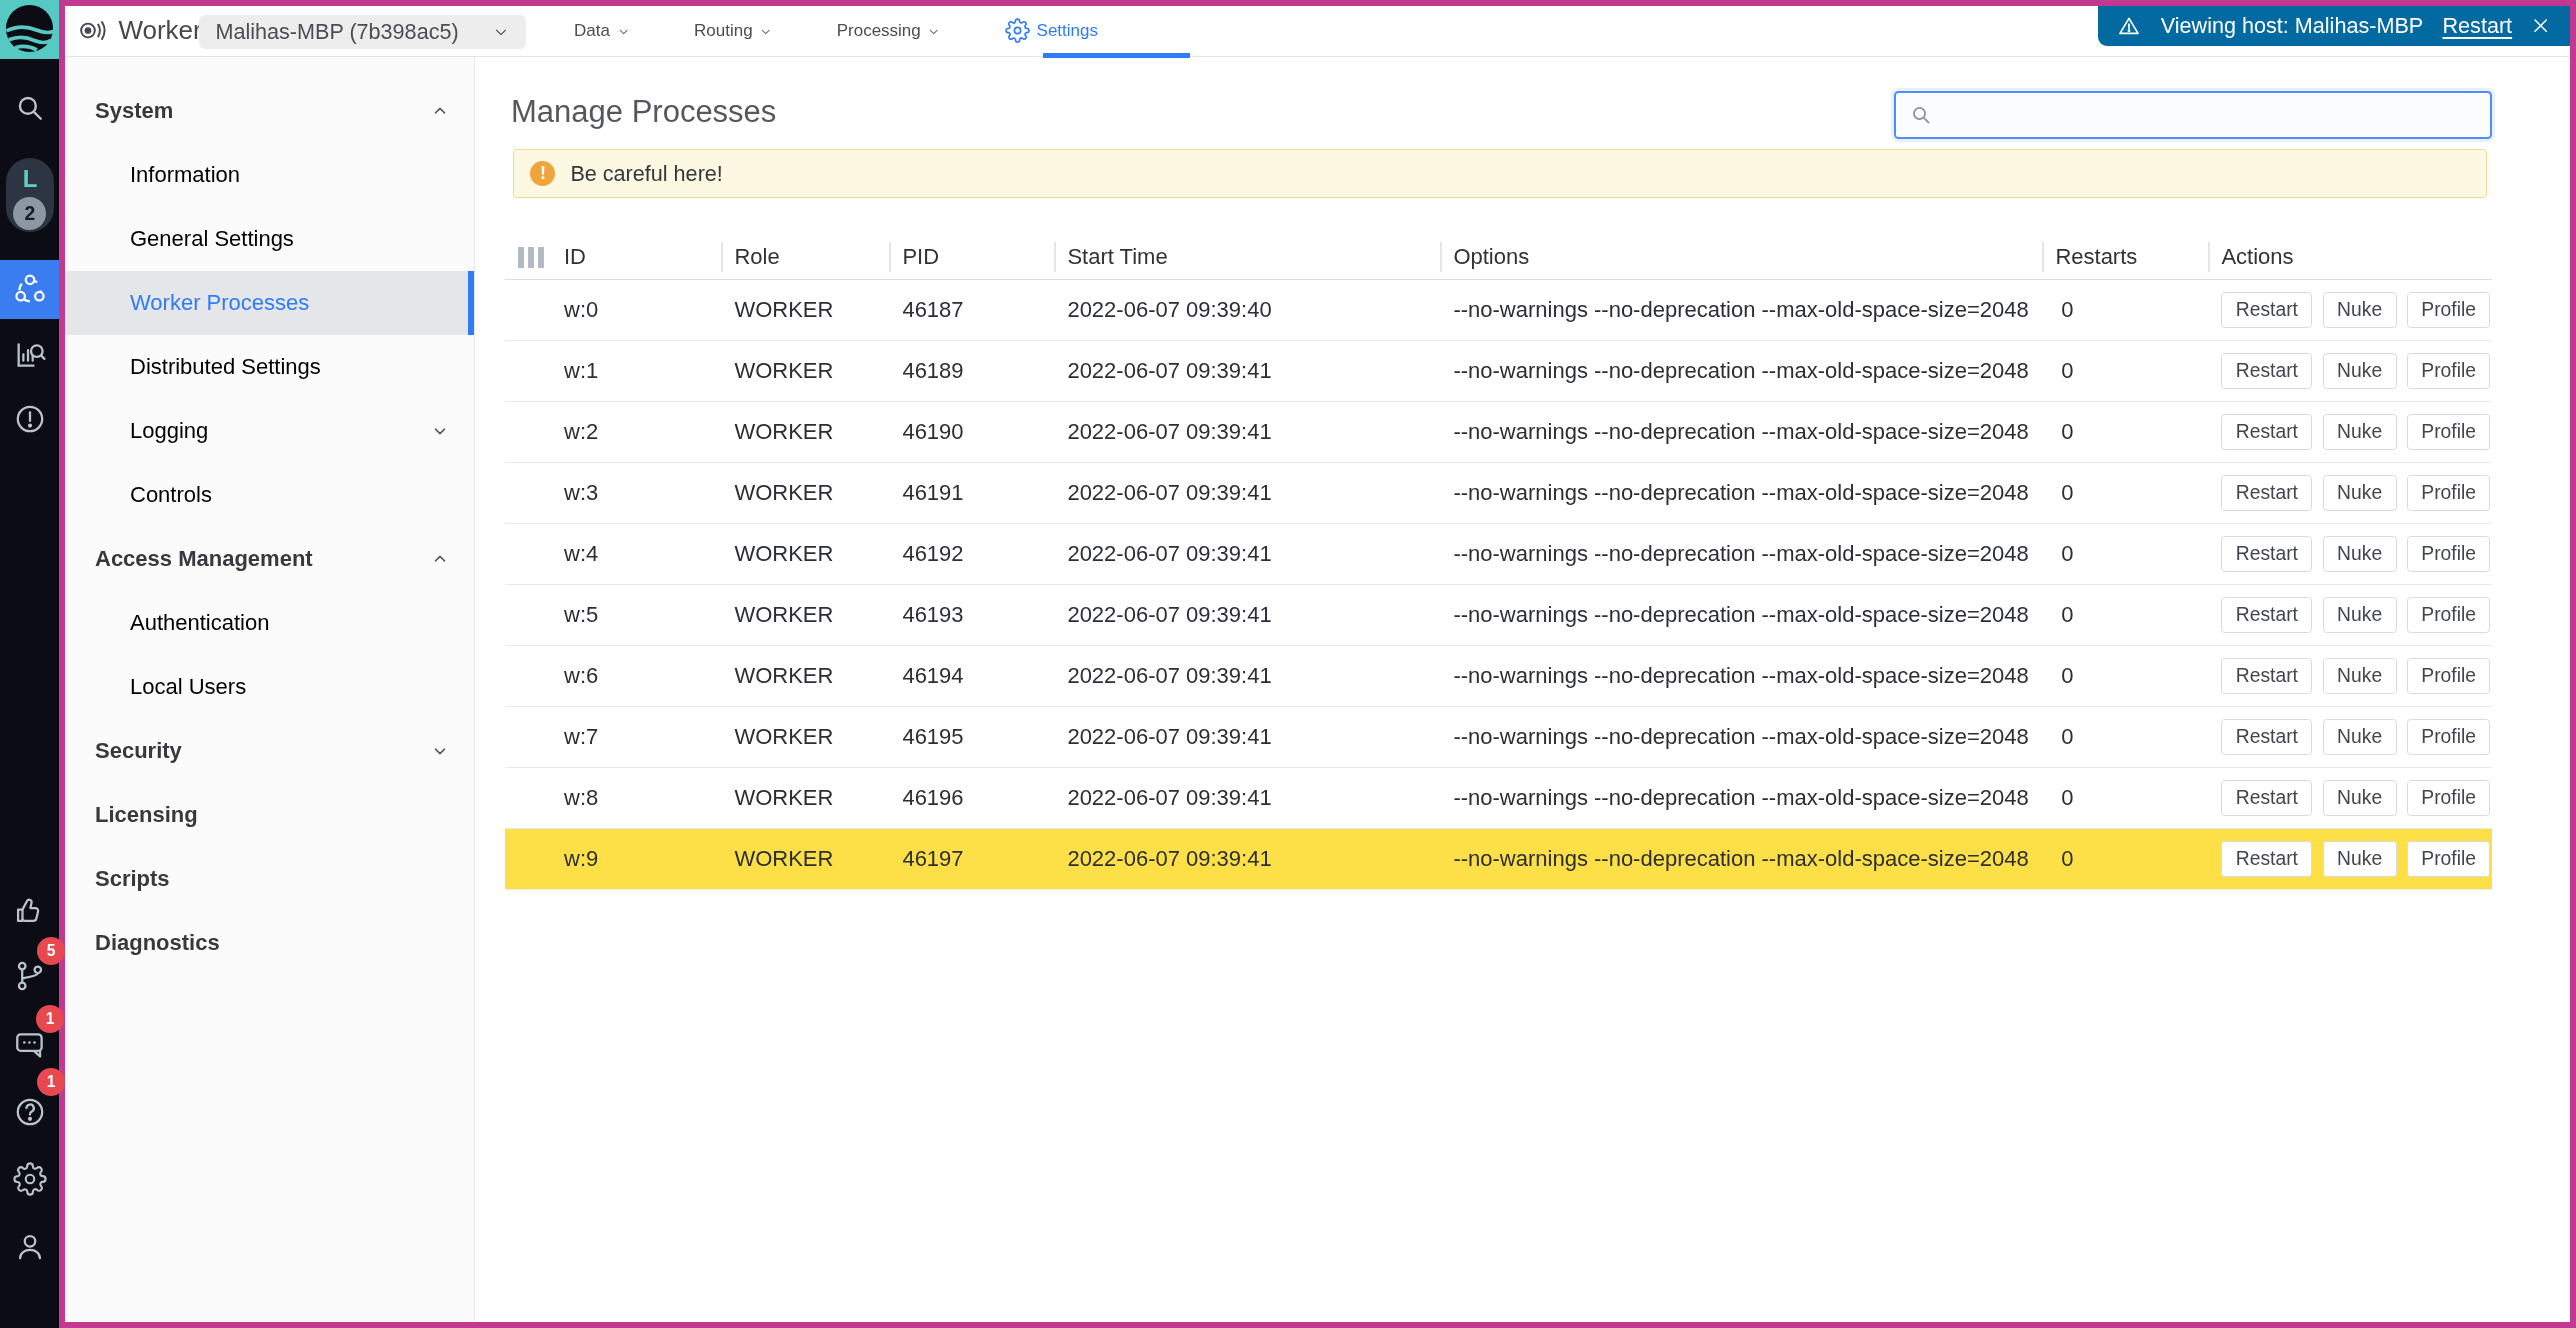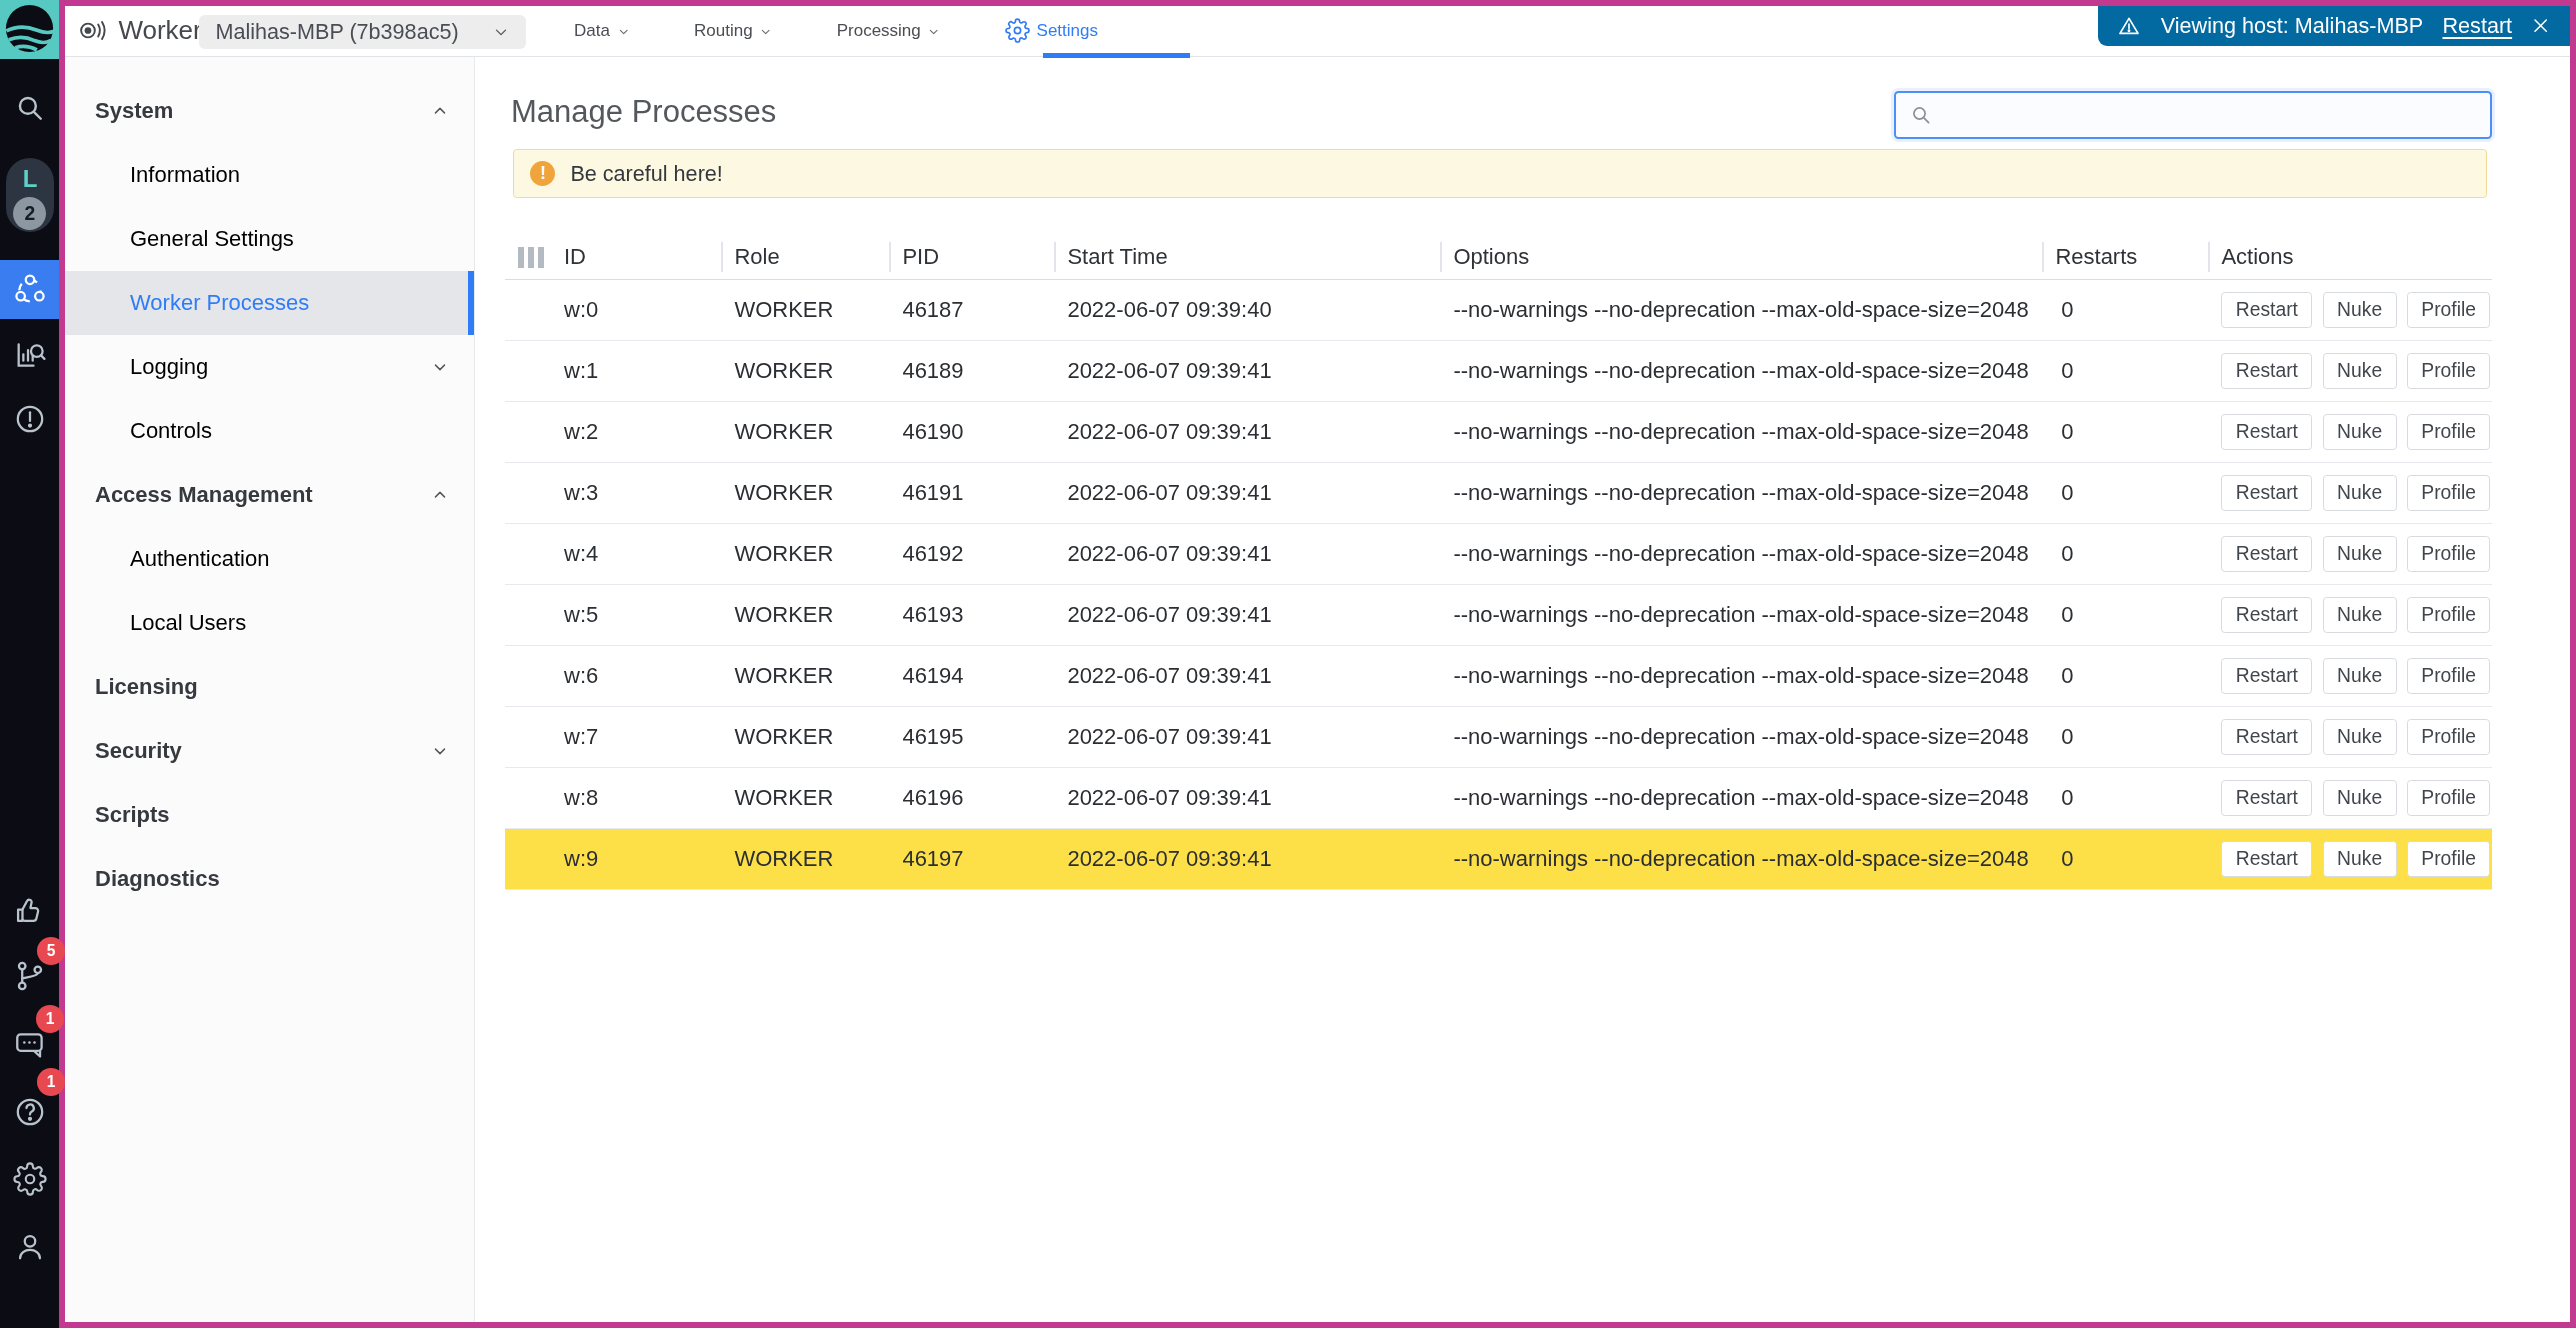--- a/index.html
+++ b/index.html
@@ -269,20 +269,23 @@
     <div class="sb-item sub">
       <span class="lbl">Information</span>
     </div>
     <div class="sb-item sub">
       <span class="lbl">General Settings</span>
     </div>
     <div class="sb-item sub selected">
       <span class="lbl">Worker Processes</span>
     </div>
     <div class="sb-item sub">
+      <span class="lbl">Distributed Settings</span>
+    </div>
+    <div class="sb-item sub">
       <span class="lbl">Logging</span>
       <svg class="chev" viewBox="0 0 24 24" fill="none" stroke="currentColor" stroke-width="2" stroke-linecap="round" stroke-linejoin="round">
         <path d="M6 9.5l6 6 6-6"></path>
       </svg>
     </div>
     <div class="sb-item sub">
       <span class="lbl">Controls</span>
     </div>
     <div class="sb-item section">
       <span class="lbl">Access Management</span>
@@ -290,27 +293,27 @@
         <path d="M6 14.5l6-6 6 6"></path>
       </svg>
     </div>
     <div class="sb-item sub">
       <span class="lbl">Authentication</span>
     </div>
     <div class="sb-item sub">
       <span class="lbl">Local Users</span>
     </div>
     <div class="sb-item section">
-      <span class="lbl">Licensing</span>
-    </div>
-    <div class="sb-item section">
       <span class="lbl">Security</span>
       <svg class="chev" viewBox="0 0 24 24" fill="none" stroke="currentColor" stroke-width="2" stroke-linecap="round" stroke-linejoin="round">
         <path d="M6 9.5l6 6 6-6"></path>
       </svg>
+    </div>
+    <div class="sb-item section">
+      <span class="lbl">Licensing</span>
     </div>
     <div class="sb-item section">
       <span class="lbl">Scripts</span>
     </div>
     <div class="sb-item section">
       <span class="lbl">Diagnostics</span>
     </div>
   </div>
 
 <div id="main">

